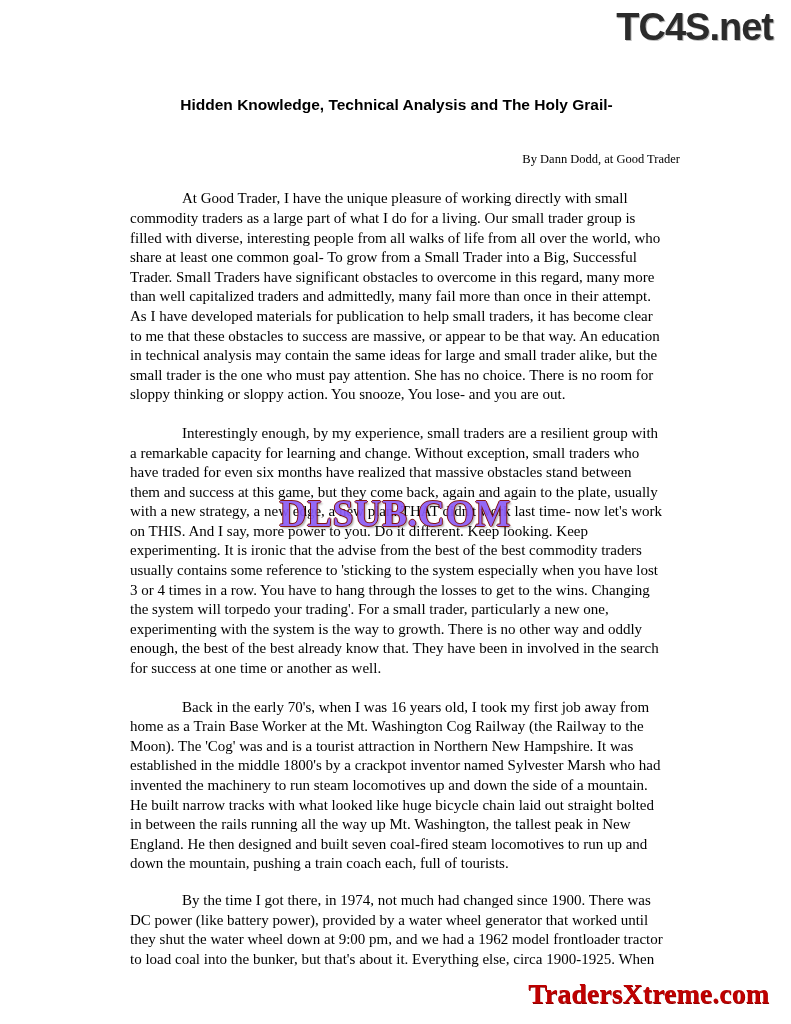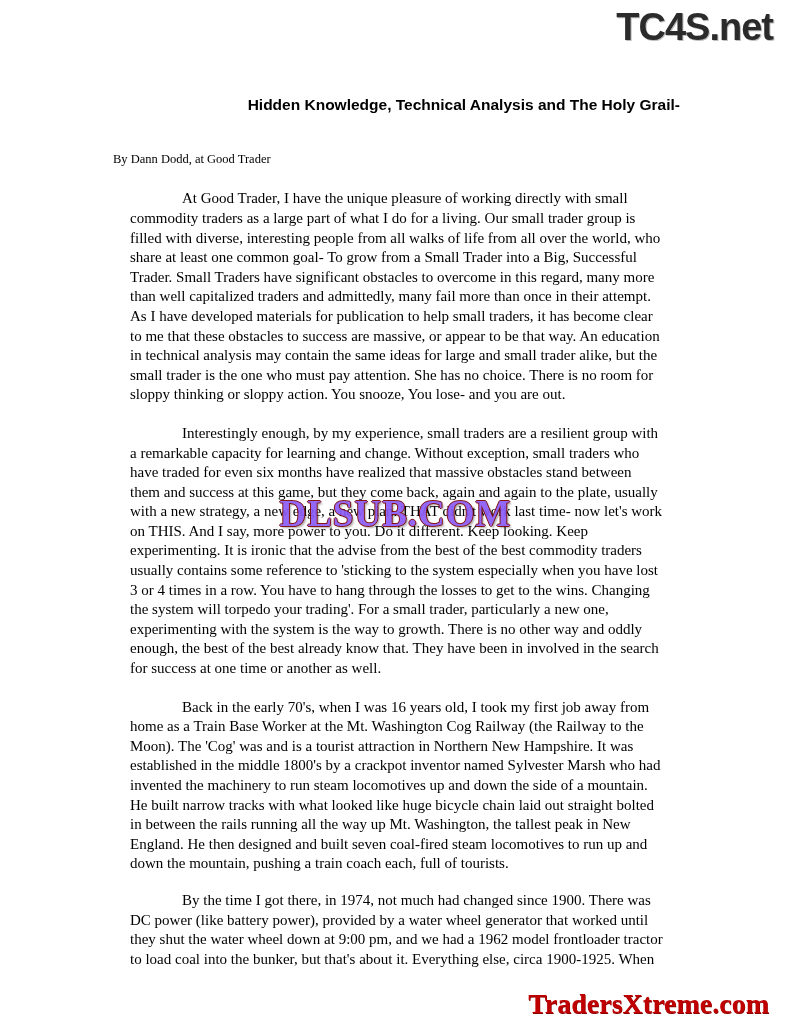--- a/index.html
+++ b/index.html
@@ -31,21 +31,21 @@
     font-size: 38px;
     color: #2b2b2b;
     letter-spacing: -1px;
     text-shadow: 1px 1px 0 #bdbdbd;
     white-space: nowrap;
   }
 
   
   .watermark-bottom {
     position: absolute;
-    bottom: 4px;
+    bottom: 14px;
     right: 22px;
     font-family: "Liberation Serif", serif;
     font-weight: bold;
     font-size: 28px;
     color: #c00000;
     white-space: nowrap;
     text-shadow: 0.5px 0.5px 0 #8c0000;
   }
 
   
@@ -70,39 +70,39 @@
   }
 
   .content {
     position: absolute;
     left: 113px;
     top: 95px;
     width: 567px;
   }
 
   .doc-title {
-    text-align: right;
+    text-align: center;
     font-family: "Liberation Sans", sans-serif;
     font-weight: bold;
     font-size: 15.5px;
     color: #000;
     line-height: 1.25;
     margin: 0;
   }
   .doc-title-line2 {
     text-align: center;
     font-family: "Liberation Sans", sans-serif;
     font-weight: bold;
     font-size: 15.5px;
     color: #000;
     margin: 31px 0 0 0;
   }
 
   .byline {
-    text-align: left;
+    text-align: right;
     font-family: "Liberation Serif", serif;
     font-size: 12.5px;
     color: #000;
     margin: 38px 0 0 0;
   }
 
   p.body-text {
     font-family: "Liberation Serif", serif;
     font-size: 15px;
     line-height: 19.6px;

